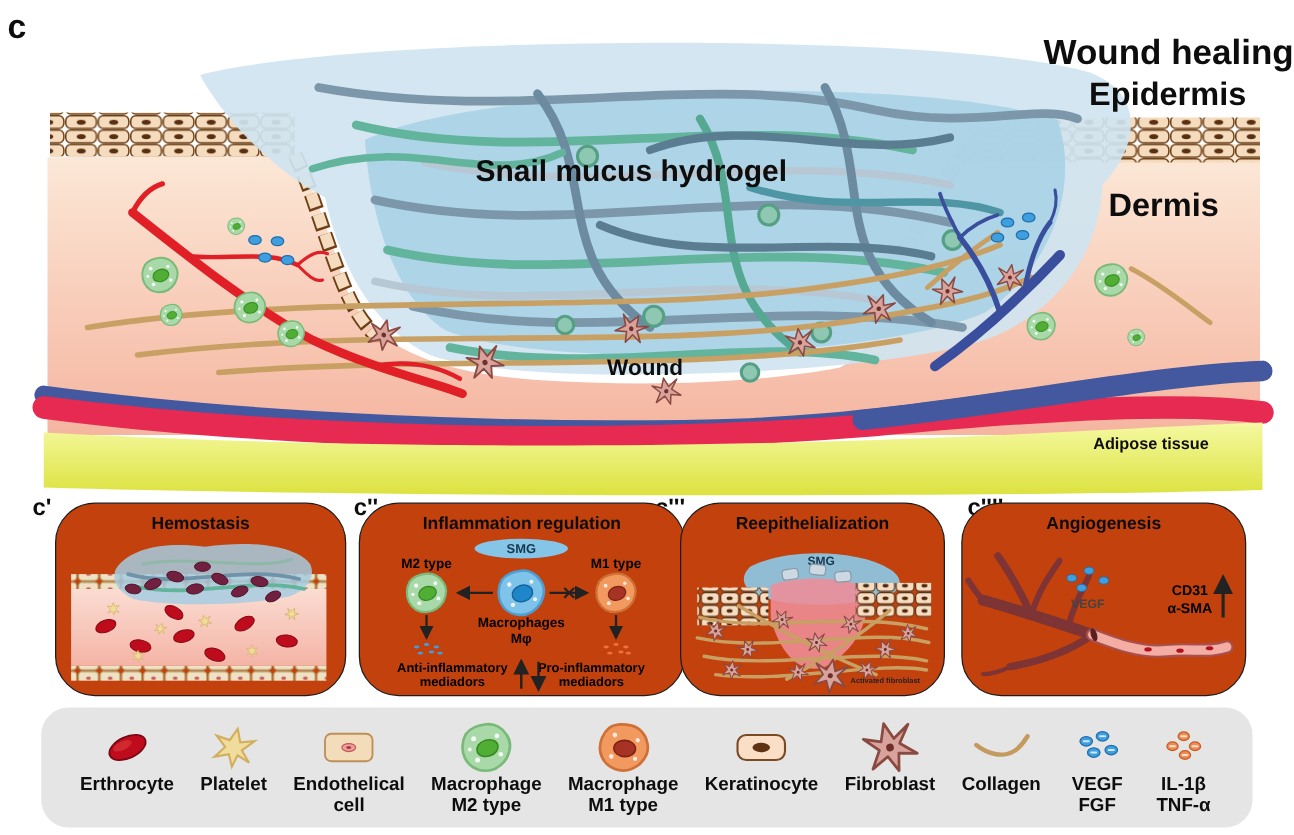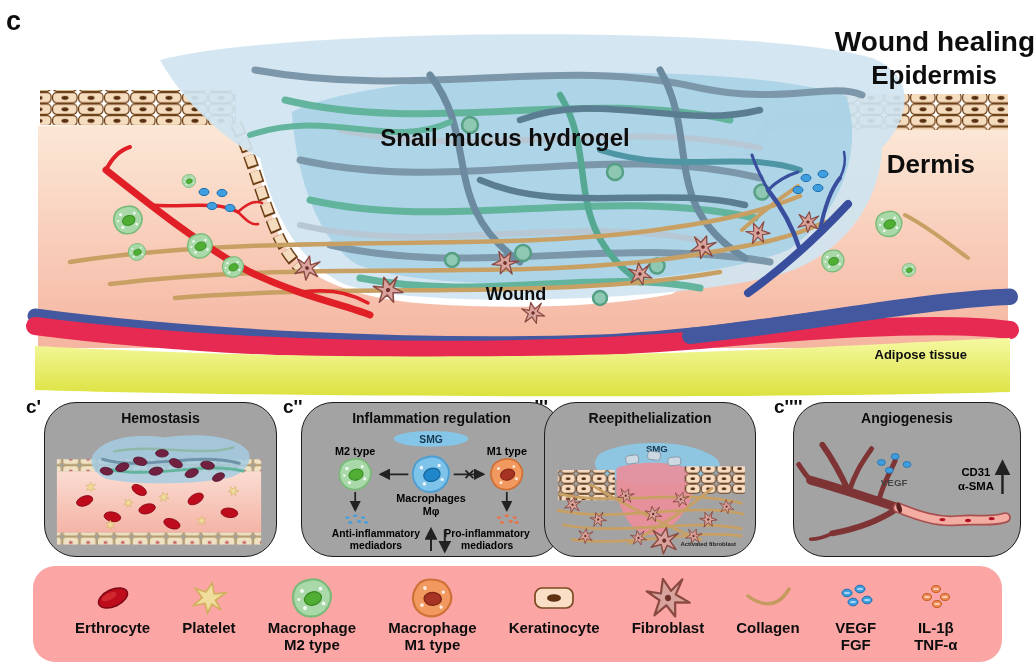--- a/index.html
+++ b/index.html
@@ -7,31 +7,31 @@
        font-family:"Liberation Sans",sans-serif;color:#0d0d0d}
   .lbl{position:absolute;font-weight:700;white-space:nowrap;color:#0d0d0d}
   #fig-label{left:6px;top:6px;font-size:27px}
   #fig-title{left:0;right:0;top:26px;text-align:right;font-size:28px}
   #lbl-hydrogel{left:505px;top:124px;transform:translateX(-50%);font-size:24px}
   #lbl-epidermis{right:38px;top:60px;font-size:26px}
   #lbl-dermis{right:60px;top:149px;font-size:26px}
   #lbl-wound{left:516px;top:284px;transform:translateX(-50%);font-size:18px}
   #lbl-adipose{right:68px;top:347px;font-size:13px}
   #scene{position:absolute;left:0;top:0;width:1035px;height:400px}
-  .panel{position:absolute;top:402px;height:155px;background:#a3a3a3;border:1.7px solid #1c1c1c;
+  .panel{position:absolute;top:402px;height:155px;background:#c2410c;border:1.7px solid #1c1c1c;
          border-radius:32px;box-sizing:border-box;overflow:hidden}
   .ptitle{text-align:center;font-weight:700;font-size:14px;margin-top:7px}
   .psvg{position:absolute;left:0;top:26px;width:100%;height:126px}
   .psup{position:absolute;top:396px;font-weight:700;font-size:19px}
   #panel-1{left:44px;width:233px}
-  #panel-2{left:301px;width:261px}
+  #panel-2{left:287px;width:261px}
   #panel-3{left:544px;width:212px}
-  #panel-4{left:793px;width:228px}
+  #panel-4{left:769px;width:228px}
   #sup-1{left:26px}#sup-2{left:283px}#sup-3{left:524px}#sup-4{left:774px}
-  #legend{position:absolute;left:33px;top:566px;width:969px;height:96px;background:#fca5a5;
+  #legend{position:absolute;left:33px;top:566px;width:969px;height:96px;background:#e5e5e5;
           border-radius:22px;display:flex;justify-content:space-evenly;align-items:flex-start;
           padding:10px 10px 0 10px;box-sizing:border-box}
   .litem{display:flex;flex-direction:column;align-items:center;text-align:center;
          font-weight:700;font-size:15px;line-height:1.12}
   .licon{height:44px;display:flex;align-items:center;justify-content:center}
   svg text{font-family:"Liberation Sans",sans-serif}
 </style>
 </head>
 <body>
 
@@ -414,20 +414,31 @@
   <div class="litem">
     <div class="licon">
       <svg width="48" height="44" viewBox="-24 -22 48 44">
           <use href="#plt" transform="scale(1.7) rotate(12)"></use>
         </svg>
     </div>
     <span>Platelet</span>
     <span></span>
   </div>
 
+  <div class="litem">
+    <div class="licon">
+      <svg width="52" height="44" viewBox="-26 -22 52 44">
+        <rect x="-19" y="-11" width="38" height="22" rx="5" fill="#f2dcba" stroke="#bb9159" stroke-width="1.5"></rect>
+        <ellipse rx="5.5" ry="3.2" fill="#eb9f9f" stroke="#c25858" stroke-width="1"></ellipse>
+        <ellipse rx="2" ry="1.1" fill="#a33333"></ellipse>
+      </svg>
+    </div>
+    <span>Endothelical</span>
+    <span>cell</span>
+  </div>
 
   <div class="litem">
     <div class="licon">
       <svg width="48" height="44" viewBox="-24 -22 48 44">
           <use href="#mphGreen" transform="scale(1.55)"></use>
         </svg>
     </div>
     <span>Macrophage</span>
     <span>M2 type</span>
   </div>

